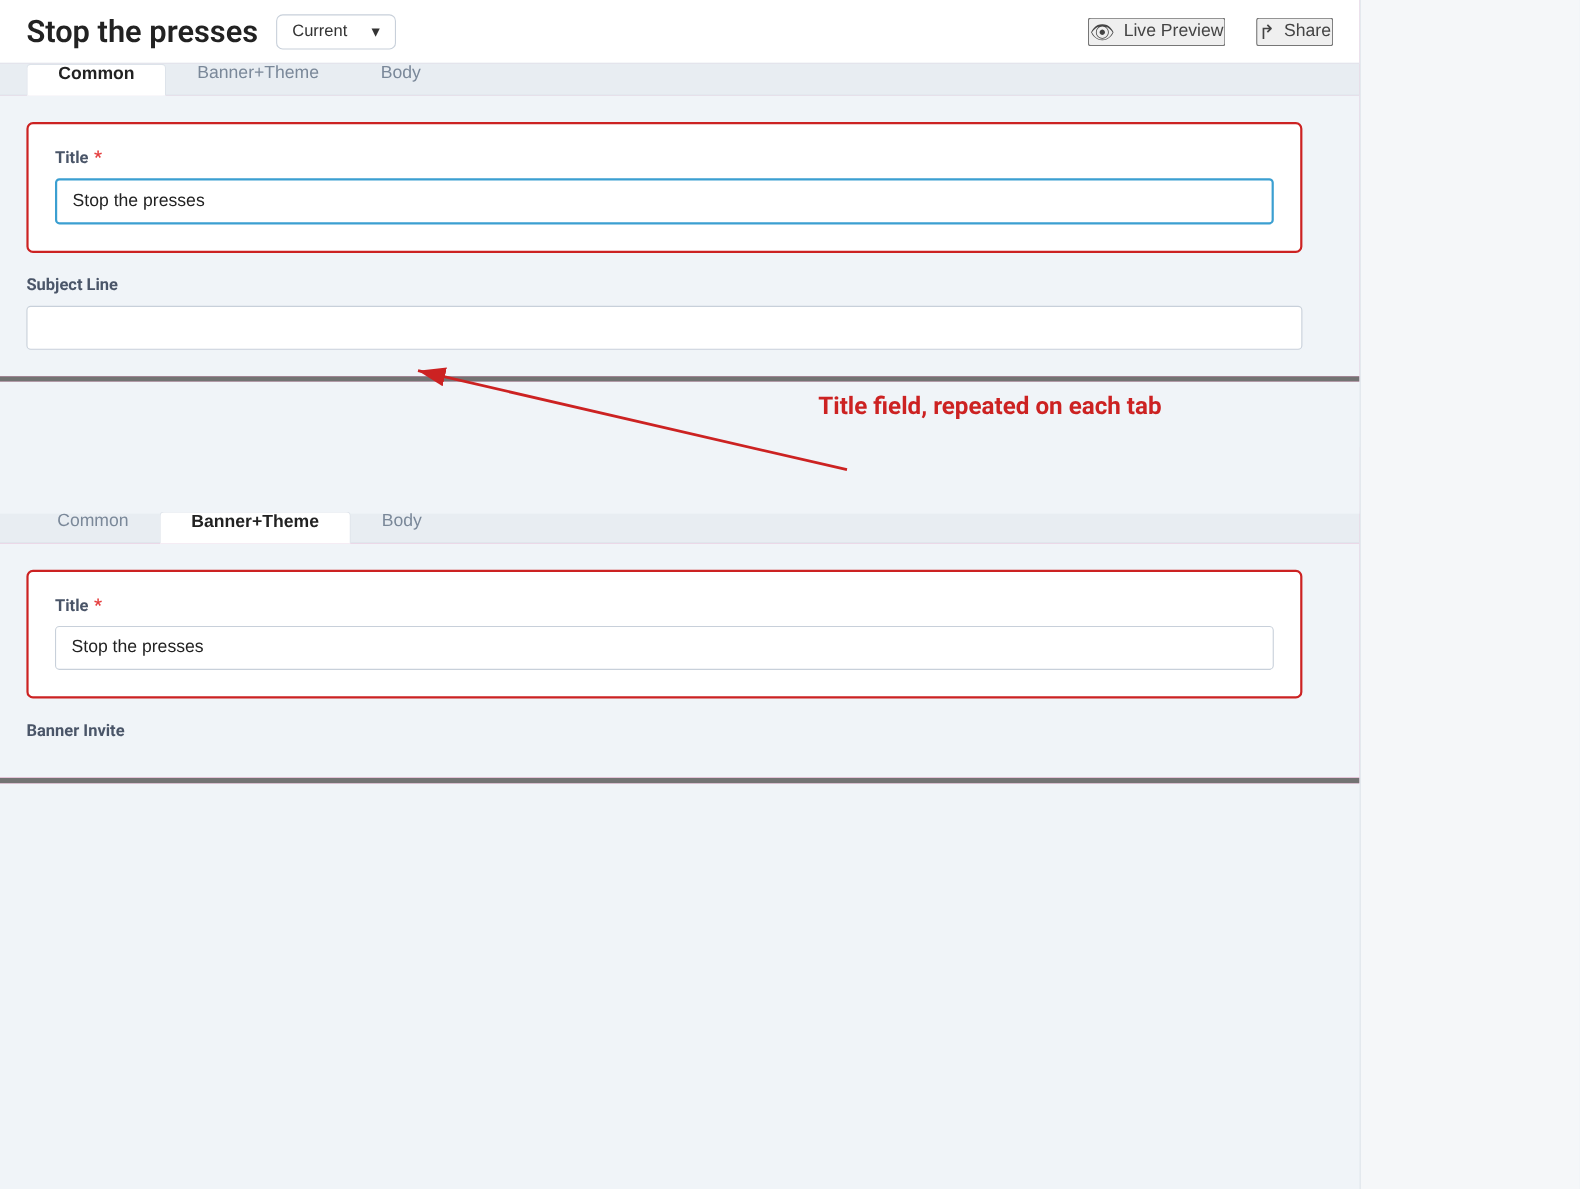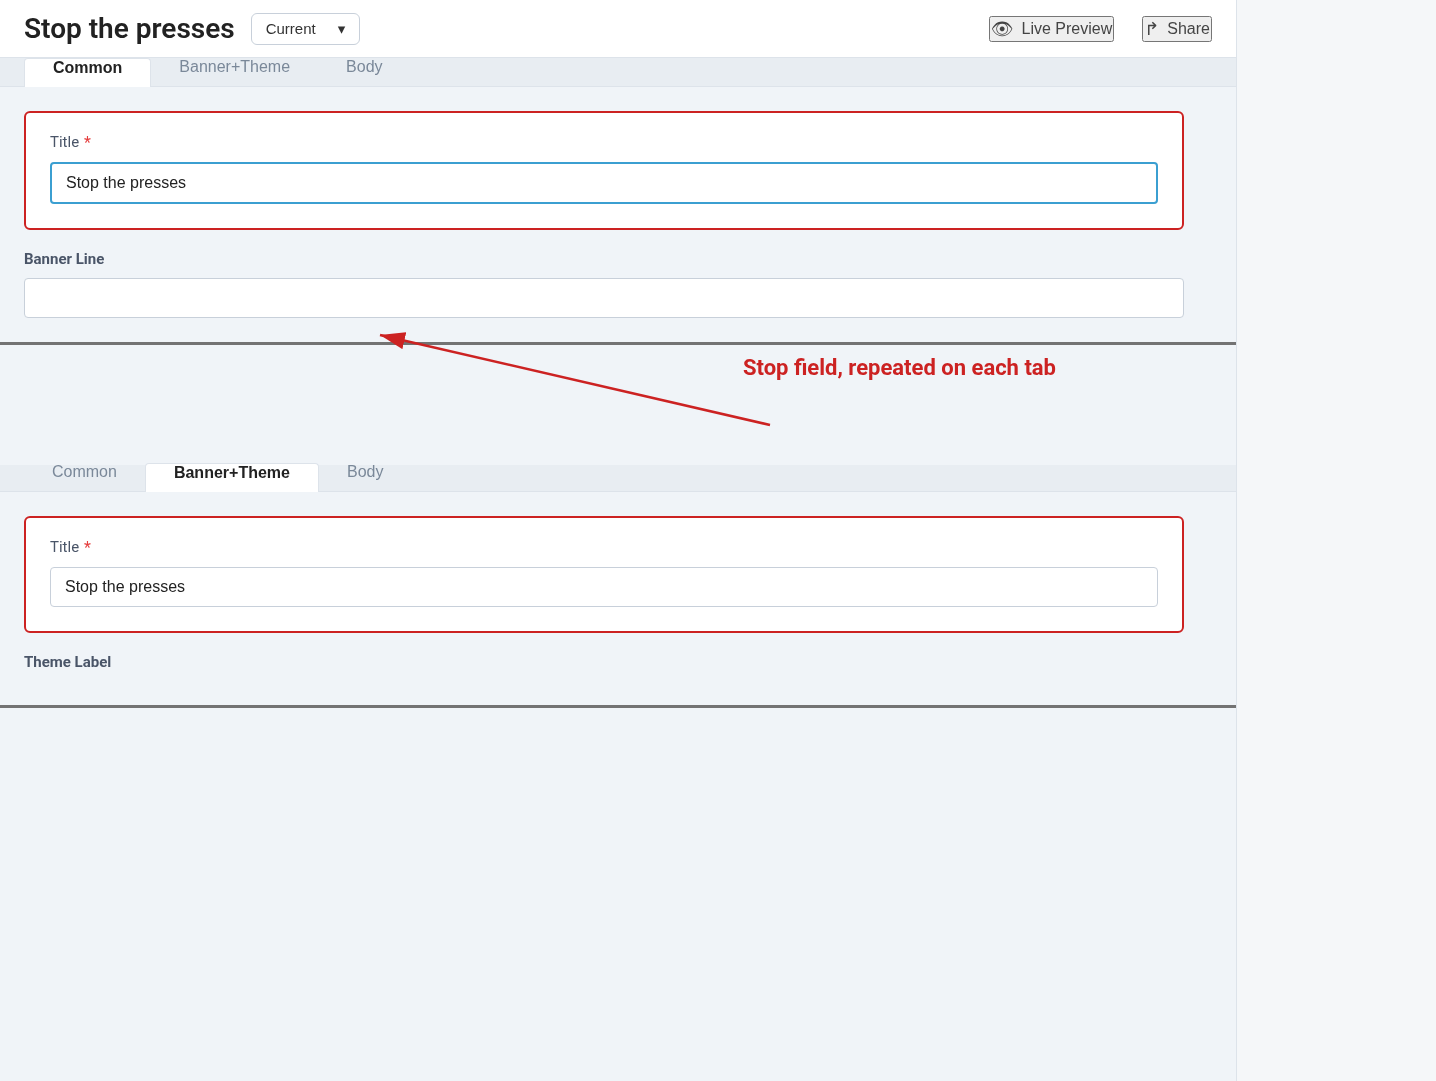--- a/index.html
+++ b/index.html
@@ -7,21 +7,21 @@
       font-family: -apple-system, BlinkMacSystemFont, 'Segoe UI', Roboto, sans-serif;
       background: #f0f4f8;
       width: 1436px;
       min-height: 1081px;
       overflow: hidden;
     }
 
     
     .panel {
       background: #ec4899;
-      border-bottom: 3px solid #737373;
+      border-bottom: 5px solid #737373;
     }
 
     .panel-header {
       display: flex;
       align-items: center;
       padding: 12px 24px;
       background: #fff;
       border-bottom: 1px solid #dde3ea;
       gap: 16px;
     }
@@ -112,24 +112,25 @@
     .form-card {
       background: #fff;
       border: 2.5px solid #cc2222;
       border-radius: 6px;
       padding: 20px 24px 24px;
       max-width: 1200px;
     }
 
     .field-label {
       font-size: 15px;
-      font-weight: 400;
+      font-weight: 700;
       color: #4a5568;
       margin-bottom: 10px;
       display: flex;
+      align-items: center;
       gap: 5px;
     }
 
     .required-star {
       color: #e53e3e;
       font-size: 16px;
     }
 
     .text-input {
       width: 100%;
@@ -221,29 +222,29 @@
 
         <div class="form-card" style="max-width:1160px;">
           <div class="field-label">
             <span>Title</span>
             <span class="required-star">*</span>
           </div>
           <input type="text" class="text-input" value="Stop the presses" style="">
         </div>
 
         <div style="padding: 20px 0 24px 0; max-width:1160px;">
-          <div class="subject-field-label">Banner Line</div>
+          <div class="subject-field-label">Subject Line</div>
           <input type="text" class="text-input-plain" value="" style="">
         </div>
       </div>
     </div>
 
     <div style="position:relative; height:120px; background:#f0f4f8; overflow:visible;">
 
-      <div style="position:absolute; right:180px; top:10px; color:#cc2222; font-size:22px; font-weight:700; white-space:nowrap;">Stop field, repeated on each tab</div>
+      <div style="position:absolute; right:180px; top:10px; color:#cc2222; font-size:22px; font-weight:700; white-space:nowrap;">Title field, repeated on each tab</div>
 
       <svg style="position:absolute; left:0; top:-280px; width:1200px; height:430px; pointer-events:none; overflow:visible;">
 
         <defs>
           <marker id="arrowhead1" markerWidth="10" markerHeight="7" refX="10" refY="3.5" orient="auto">
             <polygon points="0 0, 10 3.5, 0 7" fill="#cc2222"></polygon>
           </marker>
         </defs>
 
         <line x1="770" y1="360" x2="380" y2="270" stroke="#cc2222" stroke-width="2.5" marker-end="url(#arrowhead1)"></line>
@@ -287,20 +288,20 @@
 
         <div class="form-card" style="max-width:1160px; border: 2.5px solid #cc2222;">
           <div class="field-label">
             <span>Title</span>
             <span class="required-star">*</span>
           </div>
           <input type="text" class="text-input-plain" value="Stop the presses" style="">
         </div>
 
         <div style="padding:20px 0 24px 0; max-width:1160px;">
-          <div class="subject-field-label">Theme Label</div>
+          <div class="subject-field-label">Banner Invite</div>
         </div>
       </div>
     </div>
 
   </div>
 
 </div>
 
 </body></html>

